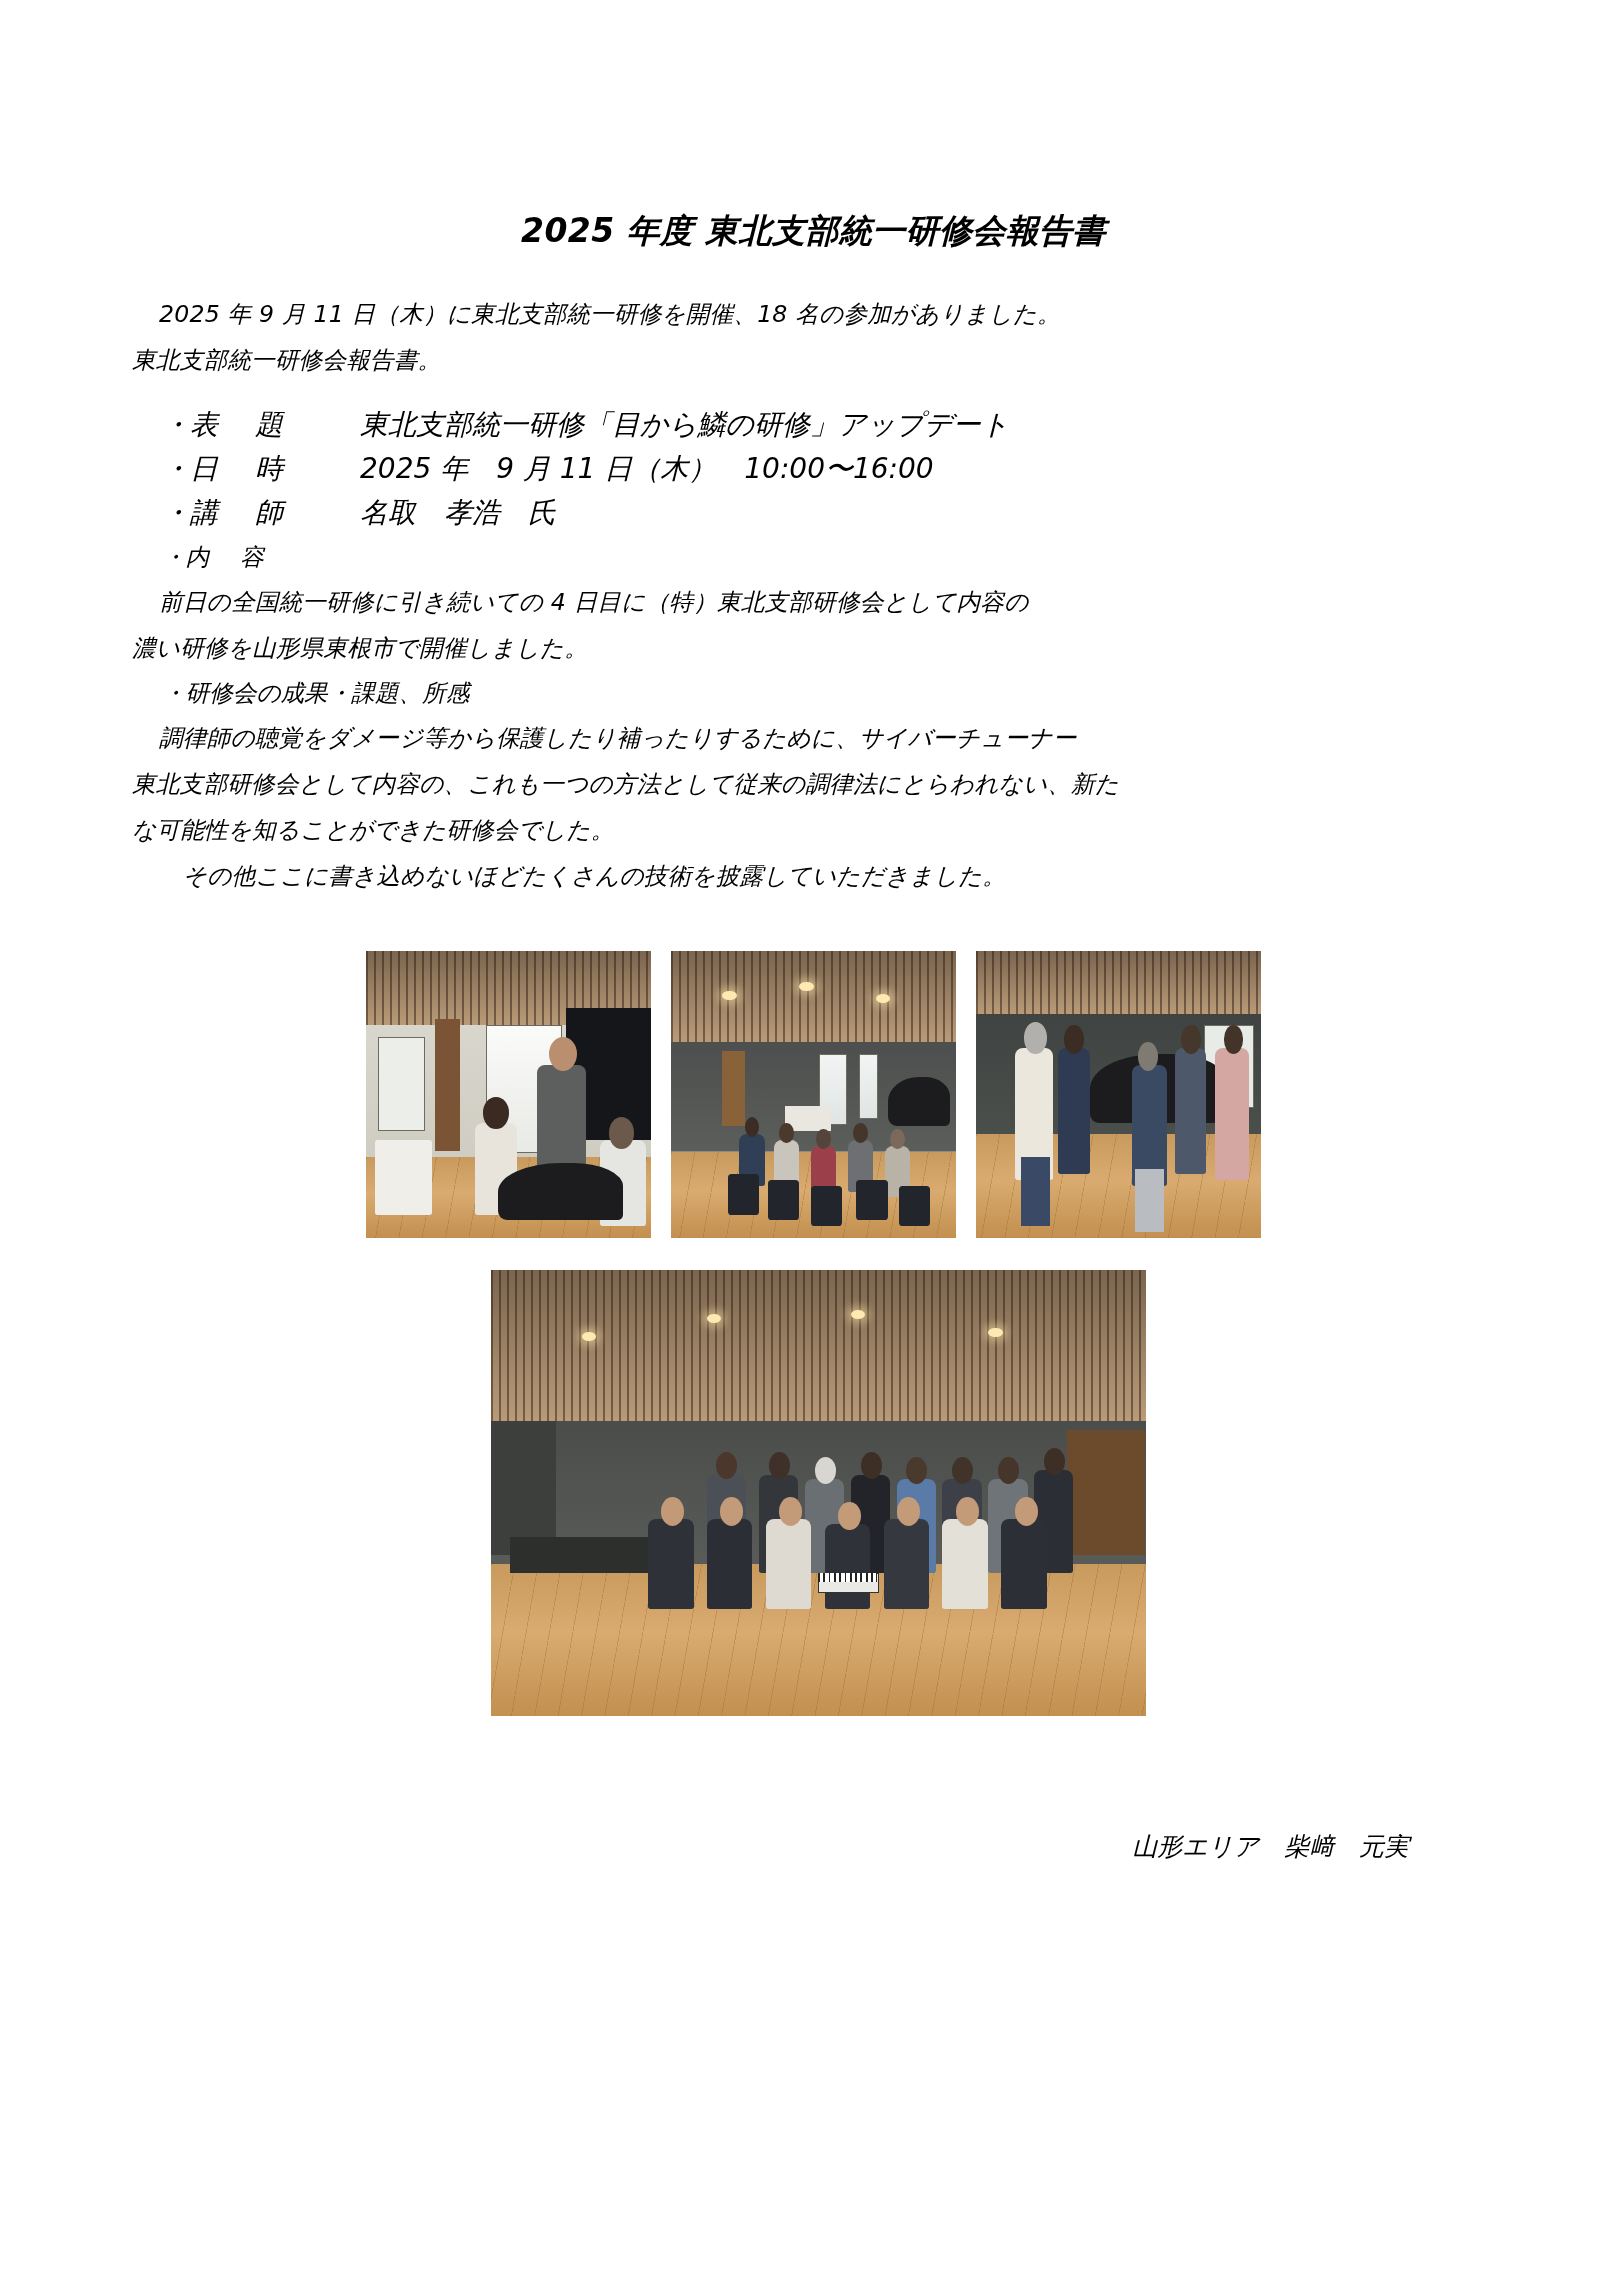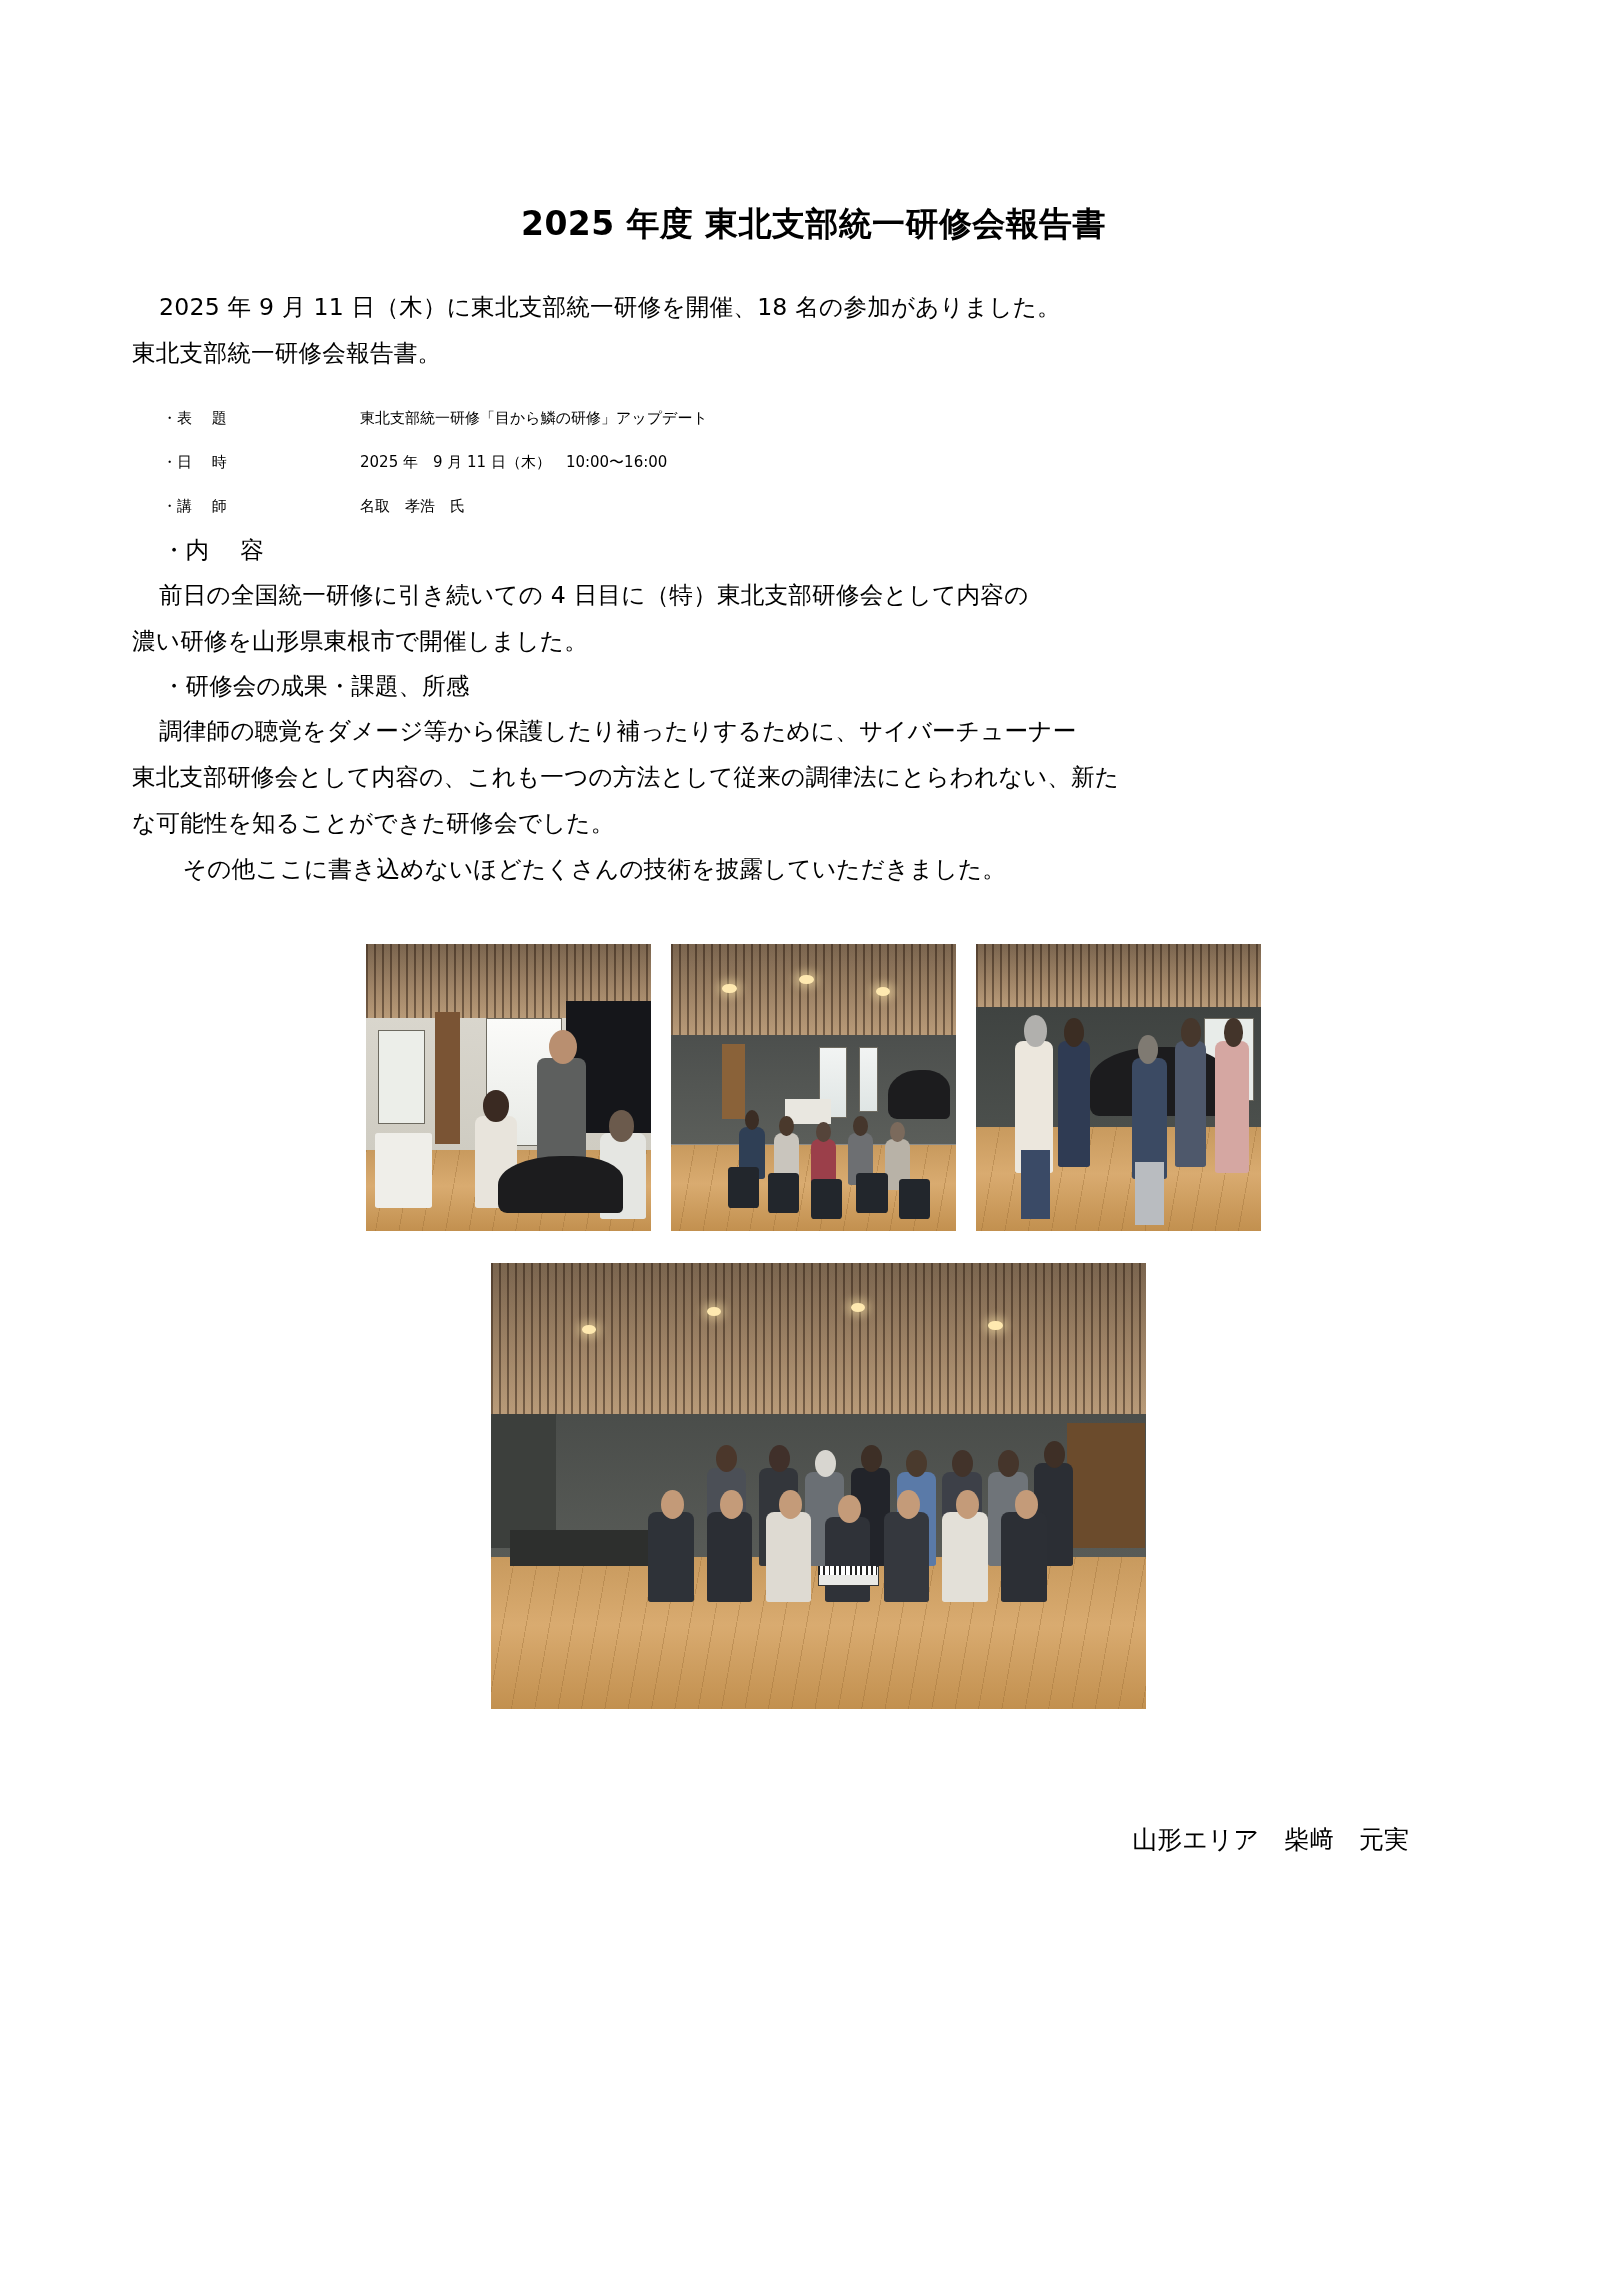--- a/index.html
+++ b/index.html
@@ -8,23 +8,24 @@
     background: #ffffff;
   }
   body {
     font-family: "Liberation Serif", "DejaVu Serif", serif;
     color: #000000;
   }
   .page {
     position: relative;
     width: 1622px;
     height: 2040px;
-    margin: 4px auto;
+    margin: 11px auto;
     background: #ffffff;
     overflow: hidden;
+    font-style: italic;
   }
   .content {
     position: absolute;
     left: 132px;
     top: 0;
     width: 1363px;
   }
   .doc-title {
     text-align: center;
     font-family: "DejaVu Sans", "Liberation Sans", sans-serif;
@@ -48,21 +49,21 @@
   .indent1 {
     text-indent: 27px;
   }
 
   .fields {
     margin-top: 19.6px;
   }
   .field-row {
     display: flex;
     font-family: "DejaVu Sans", "Liberation Sans", sans-serif;
-    font-size: 15px;
+    font-size: 28px;
     line-height: 44px;
     padding-left: 30px;
   }
   .field-label {
     width: 198px;
     flex: 0 0 198px;
     white-space: pre;
   }
   .field-value {
     flex: 1 1 auto;

